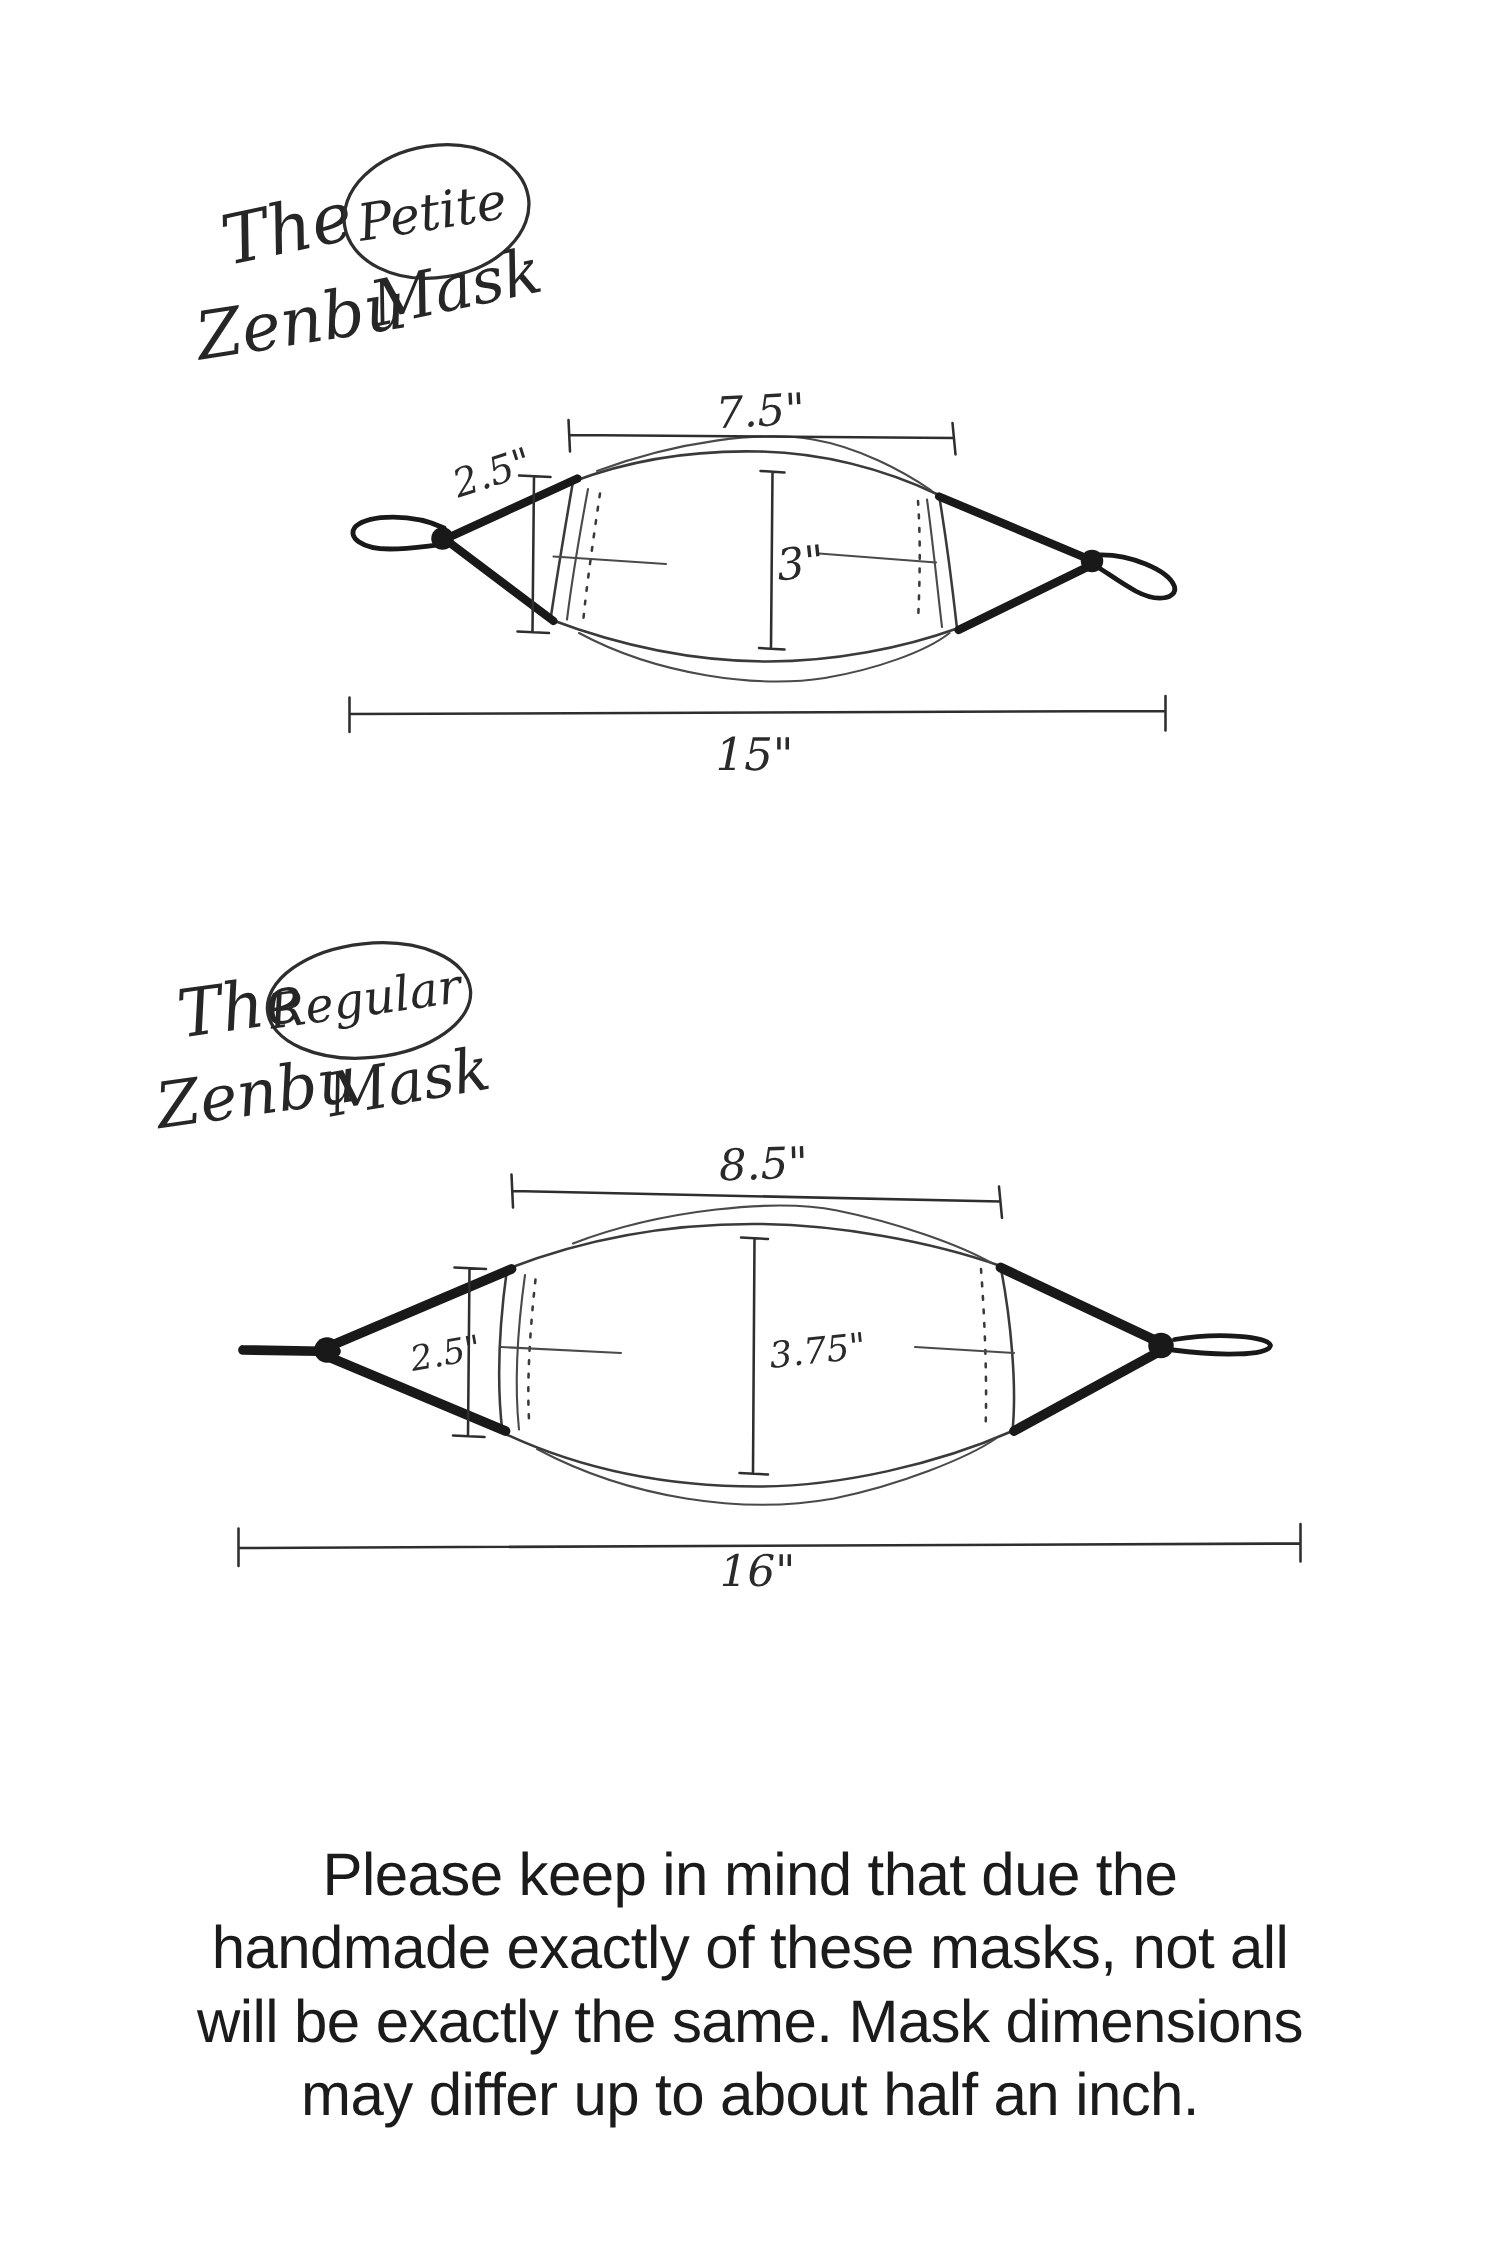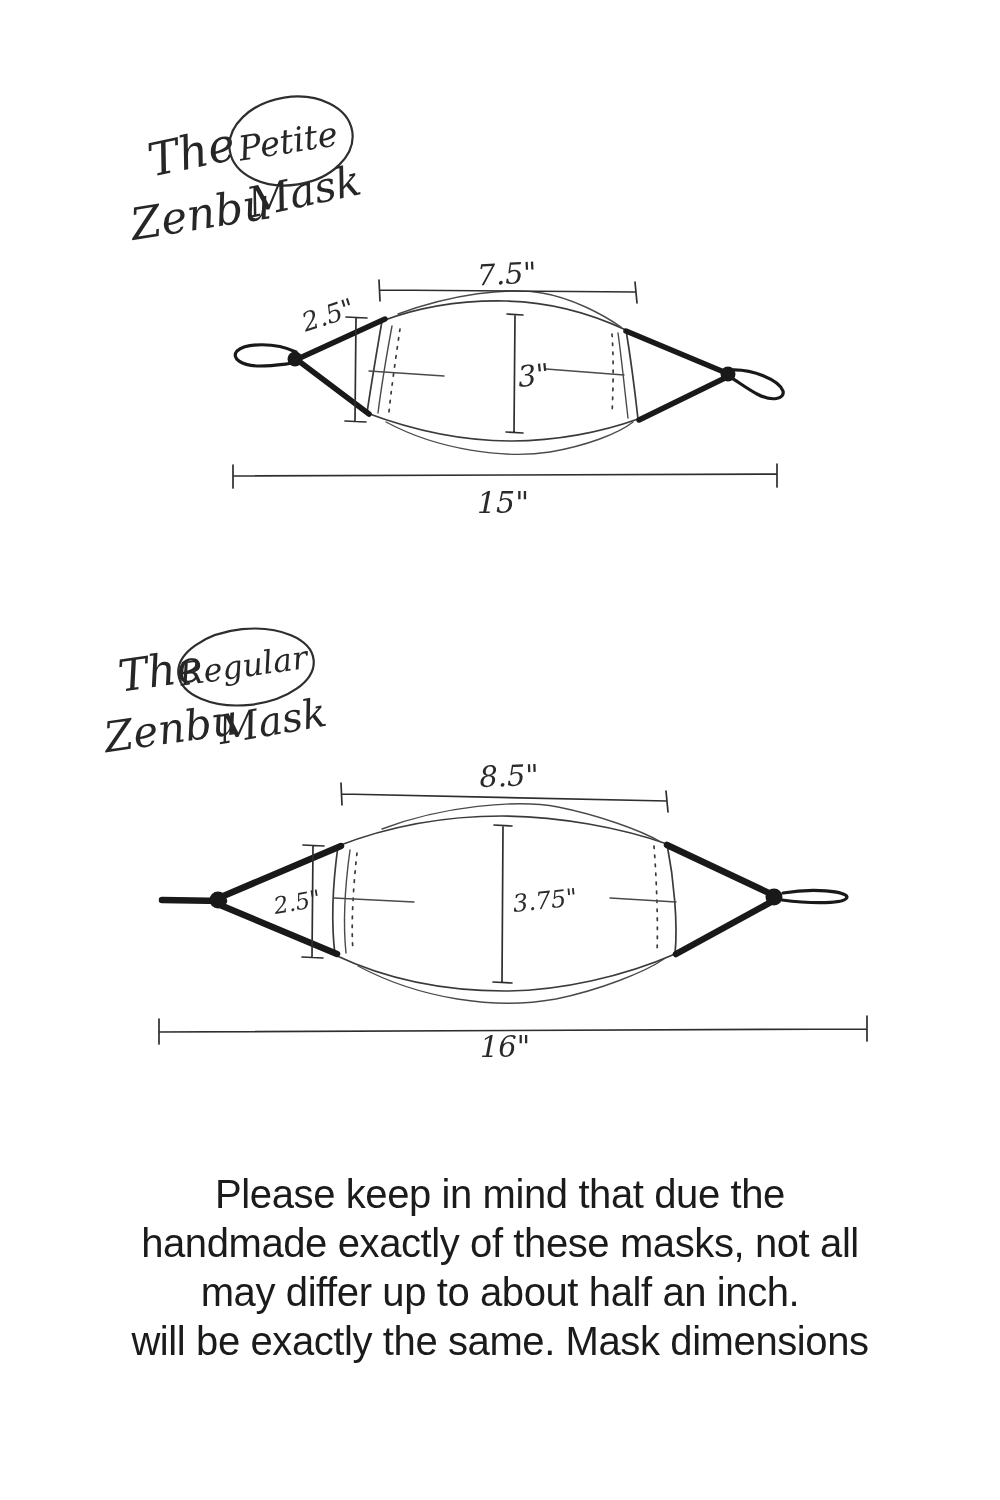--- a/index.html
+++ b/index.html
@@ -13,21 +13,21 @@
   .dash{stroke:#3a3a3a;stroke-width:1.7;fill:none;stroke-dasharray:2.5 6.5;stroke-linecap:round;}
   .dimline{stroke:#2e2e2e;stroke-width:1.7;fill:none;stroke-linecap:round;}
   .strap{stroke:#191919;stroke-width:5.5;fill:none;stroke-linecap:round;}
   .strap2{stroke:#191919;stroke-width:6.5;fill:none;stroke-linecap:round;}
   .looppath{stroke:#191919;stroke-width:3.2;fill:none;stroke-linecap:round;}
   .knot{fill:#191919;}
   .hand{font-family:"DejaVu Serif",serif;font-style:italic;fill:#262626;}
   .dimtxt{font-family:"DejaVu Serif",serif;font-style:italic;fill:#2a2a2a;}
   .circleoval{stroke:#2e2e2e;stroke-width:2.2;fill:none;}
   .disclaimer{
-    position:absolute;left:0;top:1170px;width:1000px;text-align:center;
+    position:absolute;left:0;top:1226px;width:1000px;text-align:center;
     color:#1b1b1b;font-size:40px;line-height:49px;font-weight:300;
     letter-spacing:-0.4px;
   }
 </style>
 </head>
 <body>
 
 <div class="canvas">
 
 <svg width="1000" height="1160" viewBox="0 0 1000 1160">
@@ -124,17 +124,17 @@
       <text class="dimtxt" x="513" y="912" font-size="24" text-anchor="start" transform="rotate(-6 513 904)">3.75"</text>
       <path class="dimline" d="M159,1032 L867,1029 M159,1019 L159,1044 M867,1016 L867,1041"></path>
       <text class="dimtxt" x="505" y="1057" font-size="29" text-anchor="middle">16"</text>
     </g>
   </g>
 </svg>
 
   <div class="disclaimer">
     <div>Please keep in mind that due the</div>
     <div>handmade exactly of these masks, not all</div>
+    <div>will be exactly the same. Mask dimensions</div>
     <div>may differ up to about half an inch.</div>
-    <div>will be exactly the same. Mask dimensions</div>
   </div>
 
 </div>
 
 </body></html>

